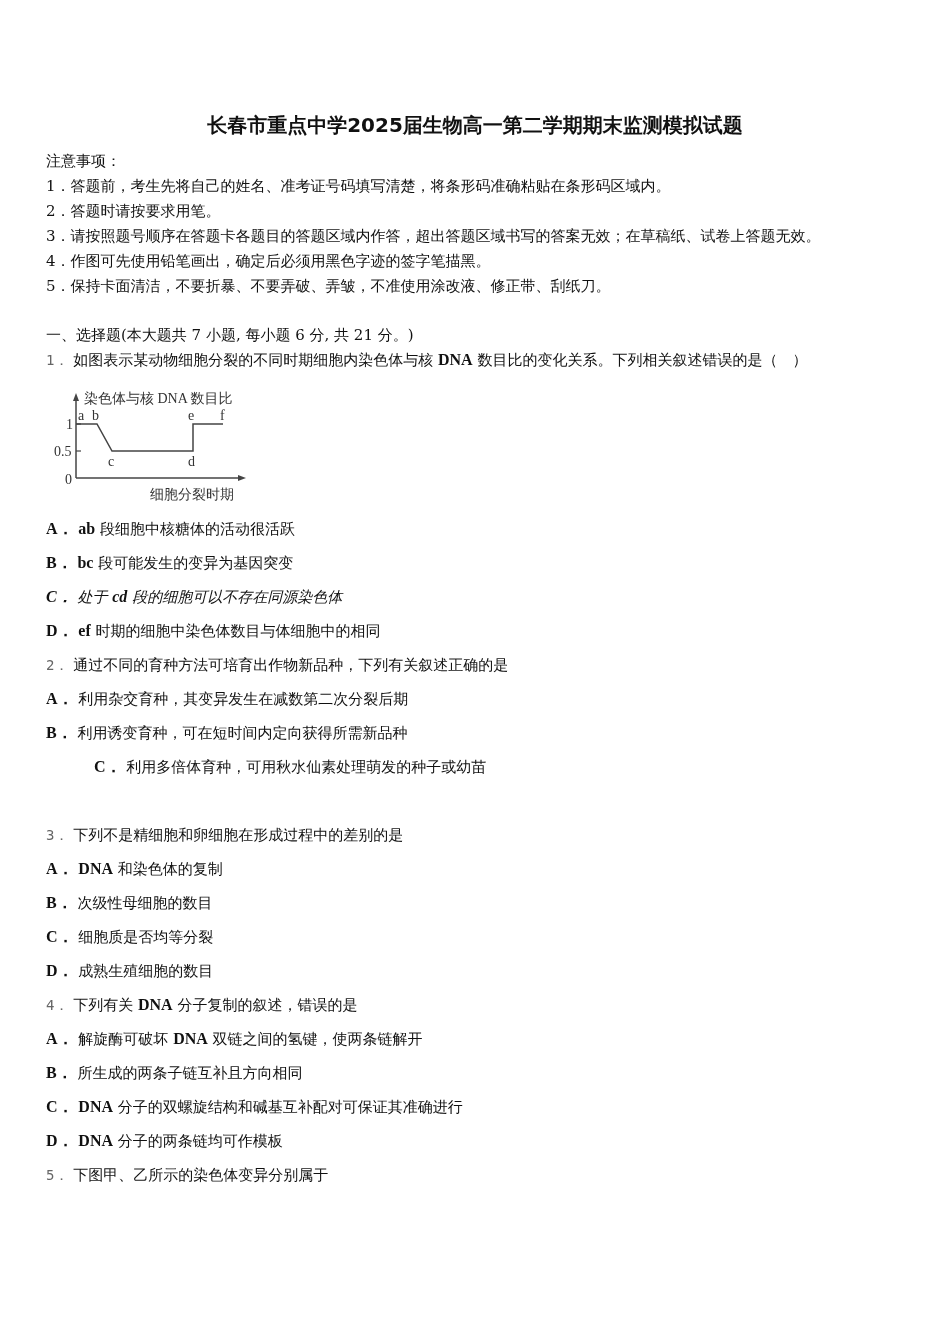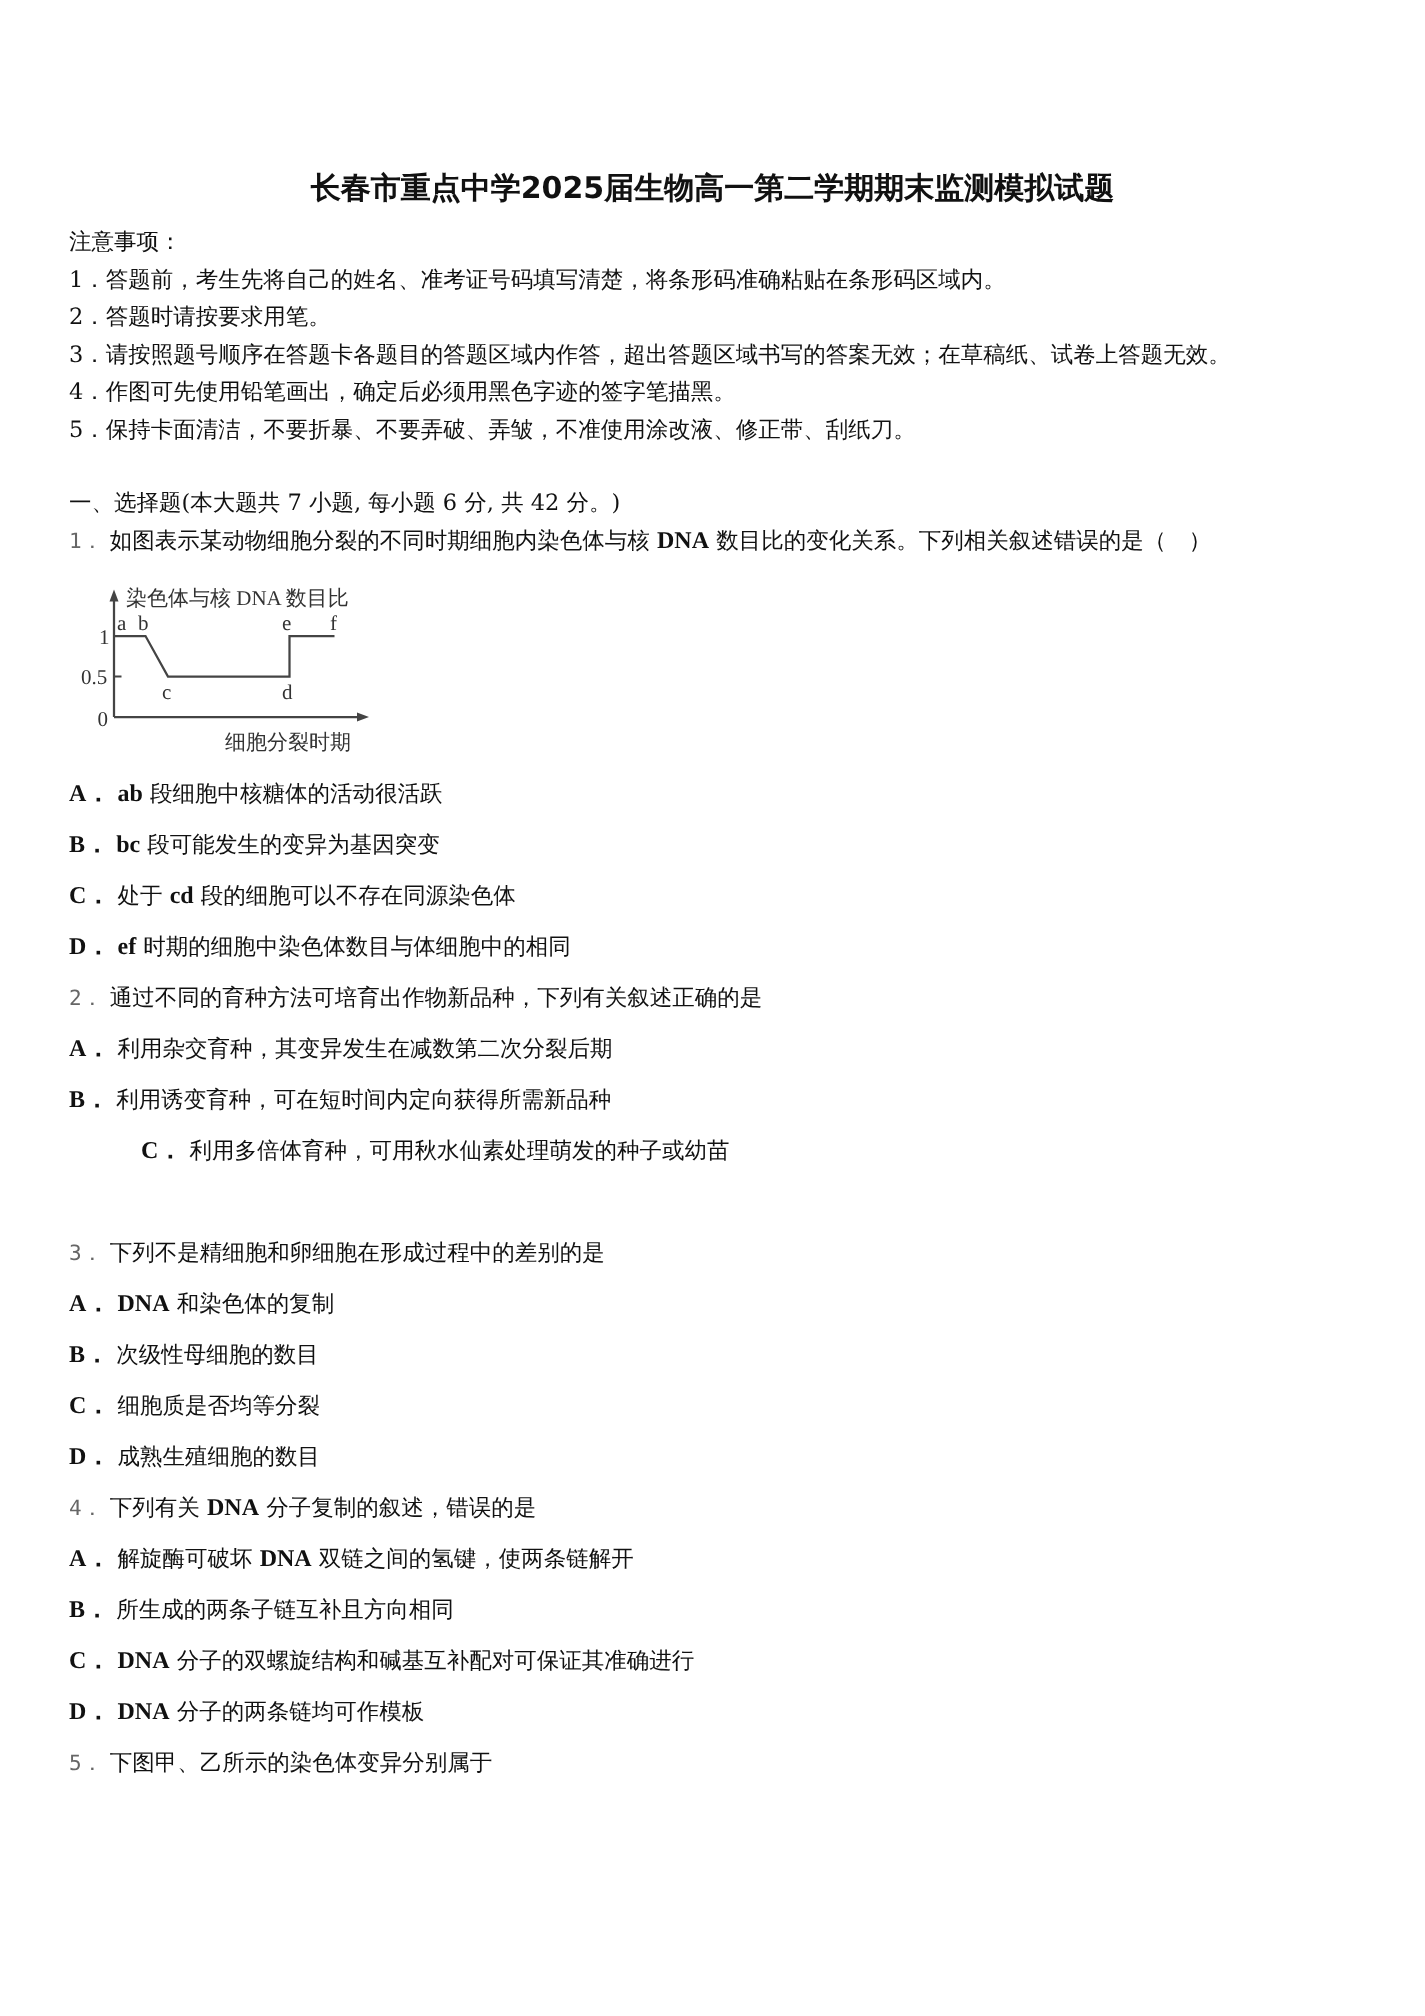--- a/index.html
+++ b/index.html
@@ -23,21 +23,21 @@
 
   <div class="title">长春市重点中学2025届生物高一第二学期期末监测模拟试题</div>
 
   <div class="line" style="top:151px;">注意事项：</div>
   <div class="line" style="top:176px;">1．答题前，考生先将自己的姓名、准考证号码填写清楚，将条形码准确粘贴在条形码区域内。</div>
   <div class="line" style="top:201px;">2．答题时请按要求用笔。</div>
   <div class="line" style="top:226px;text-align:right;">3．请按照题号顺序在答题卡各题目的答题区域内作答，超出答题区域书写的答案无效；在草稿纸、试卷上答题无效。</div>
   <div class="line" style="top:251px;">4．作图可先使用铅笔画出，确定后必须用黑色字迹的签字笔描黑。</div>
   <div class="line" style="top:276px;">5．保持卡面清洁，不要折暴、不要弄破、弄皱，不准使用涂改液、修正带、刮纸刀。</div>
 
-  <div class="line" style="top:325px;">一、选择题(本大题共 7 小题, 每小题 6 分, 共 42 分。)</div>
+  <div class="line" style="top:325px;">一、选择题(本大题共 7 小题, 每小题 6 分, 共 21 分。)</div>
 
   <div class="line" style="top:350px;">
     <span class="qnum">1．</span>
     <span>如图表示某动物细胞分裂的不同时期细胞内染色体与核</span>
     <span class="latin">DNA</span>
     <span>数目比的变化关系。下列相关叙述错误的是（　）</span>
   </div>
 
   <div class="chart">
     <svg width="230" height="125" viewBox="0 0 230 125" xmlns="http://www.w3.org/2000/svg">
@@ -71,21 +71,21 @@
   <div class="line" style="top:519px;">
     <span class="opt-letter">A．</span>
     <span class="latin">ab</span>
     <span>段细胞中核糖体的活动很活跃</span>
   </div>
   <div class="line" style="top:553px;">
     <span class="opt-letter">B．</span>
     <span class="latin">bc</span>
     <span>段可能发生的变异为基因突变</span>
   </div>
-  <div class="line" style="top:587px;">
+  <div class="line" style="top:587px;font-style:italic;">
     <span class="opt-letter">C．</span>
     <span>处于</span>
     <span class="latin">cd</span>
     <span>段的细胞可以不存在同源染色体</span>
   </div>
   <div class="line" style="top:621px;">
     <span class="opt-letter">D．</span>
     <span class="latin">ef</span>
     <span>时期的细胞中染色体数目与体细胞中的相同</span>
   </div>

